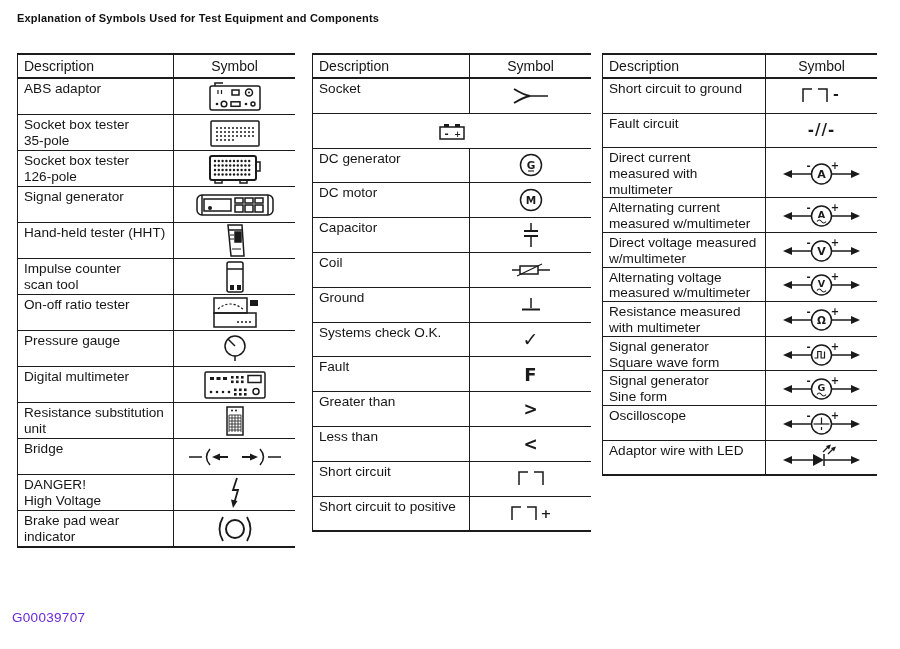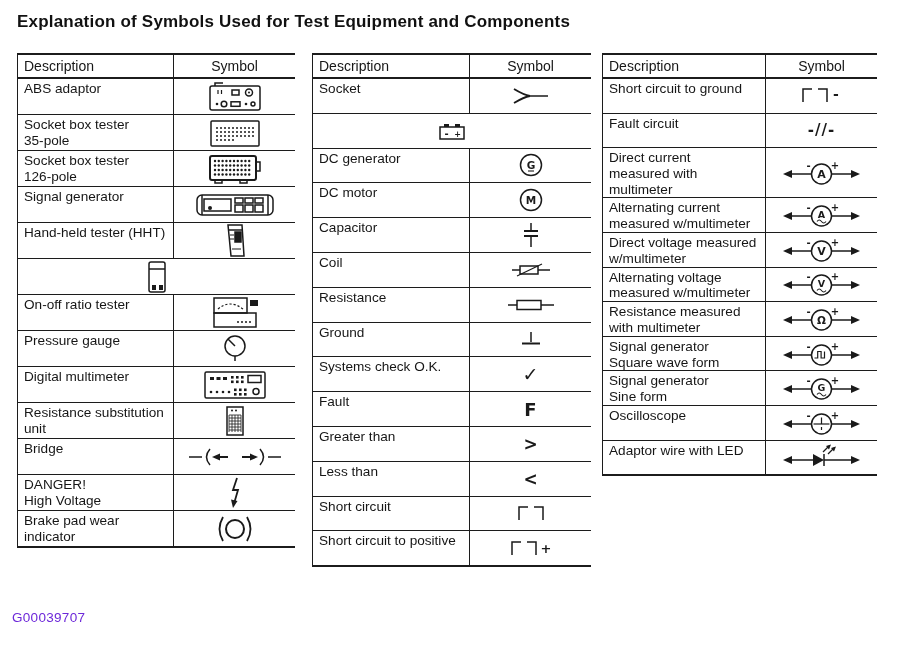--- a/index.html
+++ b/index.html
@@ -1,18 +1,18 @@
 <!DOCTYPE html>
 <html><head>
 <meta charset="utf-8">
 <style>
   html,body{margin:0;padding:0;background:#ffffff;}
   body{width:900px;height:649px;font-family:"Liberation Sans",sans-serif;color:#161616;}
   .page{position:relative;width:900px;height:649px;background:#fff;overflow:hidden;}
-  .title{position:absolute;left:17px;top:12px;font-size:17px;font-weight:bold;letter-spacing:.2px;color:#111;}
+  .title{position:absolute;left:17px;top:12px;font-size:11px;font-weight:bold;letter-spacing:.2px;color:#111;}
   .footer{position:absolute;left:12px;top:610px;font-size:13.5px;color:#6d28d9;letter-spacing:.3px;}
   .table{position:absolute;background:#fff;border-top:2.5px solid #1c1c1c;border-bottom:2px solid #1c1c1c;border-left:1.5px solid #1c1c1c;}
   .thead{display:flex;border-bottom:2px solid #1c1c1c;height:22px;justify-content:flex-end;}
   .trow{display:flex;border-bottom:1.5px solid #1c1c1c;}
   [data-table] .trow:last-child{border-bottom:none;}
   .cell-desc{width:156px;border-right:1.5px solid #1c1c1c;padding:2px 3px 0 6px;font-size:13.6px;line-height:1.16;white-space:pre-line;box-sizing:border-box;}
   .cell-sym{flex:1;display:flex;align-items:center;justify-content:center;}
   .th.cell-desc{font-size:14px;padding-top:3px;font-weight:400;}
   .th.cell-sym{font-size:14px;}
   .t-left{left:17px;top:53px;width:277px;}
@@ -182,20 +182,22 @@
               <polygon points="5,2 19,2 21,33 8,33"></polygon>
               <line x1="6" y1="7" x2="19" y2="7"></line>
               <rect x="12" y="9" width="6" height="10" fill="#1a1a1a"></rect>
               <line x1="7" y1="12" x2="11" y2="12" stroke-width="1"></line>
               <line x1="7" y1="16" x2="11" y2="16" stroke-width="1"></line>
               <line x1="9" y1="26" x2="18" y2="26" stroke-width="1"></line>
             </svg>
           </div>
         </div>
         <div class="trow">
+          <div class="cell-desc">Impulse counter
+scan tool</div>
           <div class="cell-sym">
             <svg width="24" height="34" viewBox="0 0 24 34" fill="none" stroke="#1a1a1a" stroke-width="1.5" stroke-linecap="butt">
               <rect x="4" y="2" width="16" height="30" rx="2"></rect>
               <line x1="4" y1="9" x2="20" y2="9"></line>
               <rect x="7" y="25" width="4" height="5" fill="#1a1a1a" stroke="none"></rect>
               <rect x="14" y="25" width="4" height="5" fill="#1a1a1a" stroke="none"></rect>
             </svg>
           </div>
         </div>
         <div class="trow">
@@ -374,30 +376,20 @@
           <div class="cell-sym">
             <svg width="38" height="18" viewBox="0 0 38 18" fill="none" stroke="#1a1a1a" stroke-width="1.5" stroke-linecap="butt">
               <line x1="0" y1="9" x2="8" y2="9"></line>
               <rect x="8" y="5" width="18" height="8"></rect>
               <line x1="26" y1="9" x2="38" y2="9"></line>
               <line x1="5" y1="15" x2="30" y2="3" stroke-width="1.2"></line>
             </svg>
           </div>
         </div>
         <div class="trow">
-          <div class="cell-desc">Resistance</div>
-          <div class="cell-sym">
-            <svg width="46" height="14" viewBox="0 0 46 14" fill="none" stroke="#1a1a1a" stroke-width="1.5" stroke-linecap="butt">
-              <line x1="0" y1="7" x2="9" y2="7"></line>
-              <rect x="9" y="2.5" width="24" height="9"></rect>
-              <line x1="33" y1="7" x2="46" y2="7"></line>
-            </svg>
-          </div>
-        </div>
-        <div class="trow">
           <div class="cell-desc">Ground</div>
           <div class="cell-sym">
             <svg width="24" height="16" viewBox="0 0 24 16" fill="none" stroke="#1a1a1a" stroke-width="1.5" stroke-linecap="butt">
               <line x1="12" y1="1" x2="12" y2="11"></line>
               <line x1="3" y1="12.5" x2="21" y2="12.5" stroke-width="2"></line>
             </svg>
           </div>
         </div>
         <div class="trow">
           <div class="cell-desc">Systems check O.K.</div>

